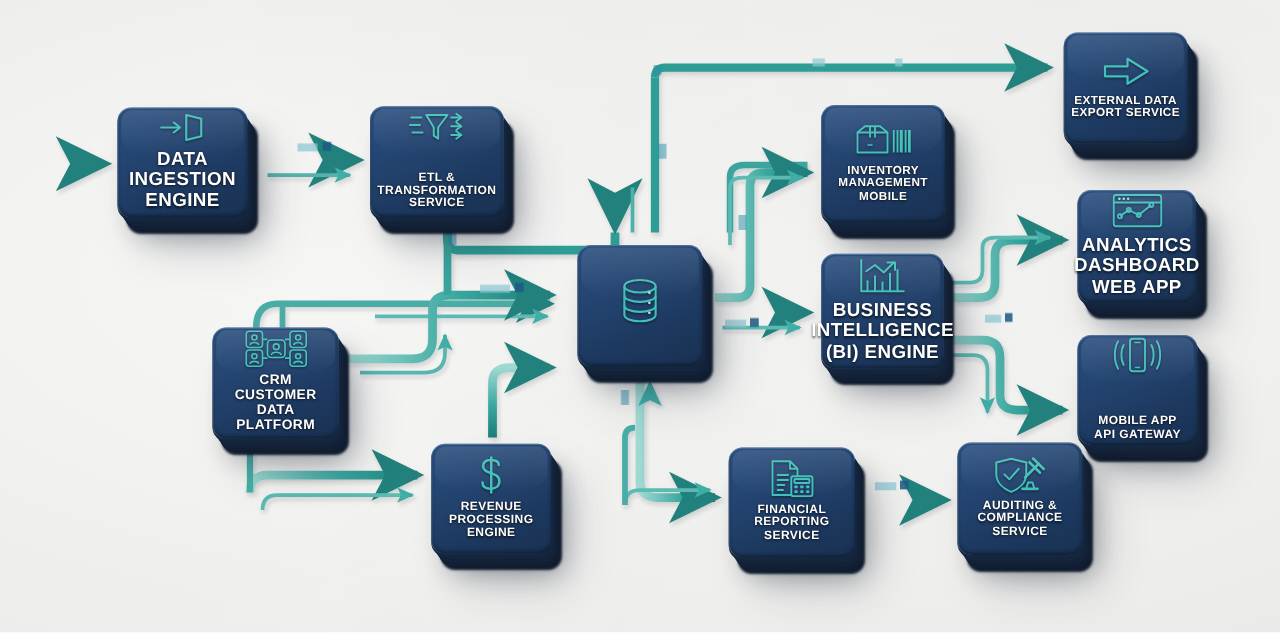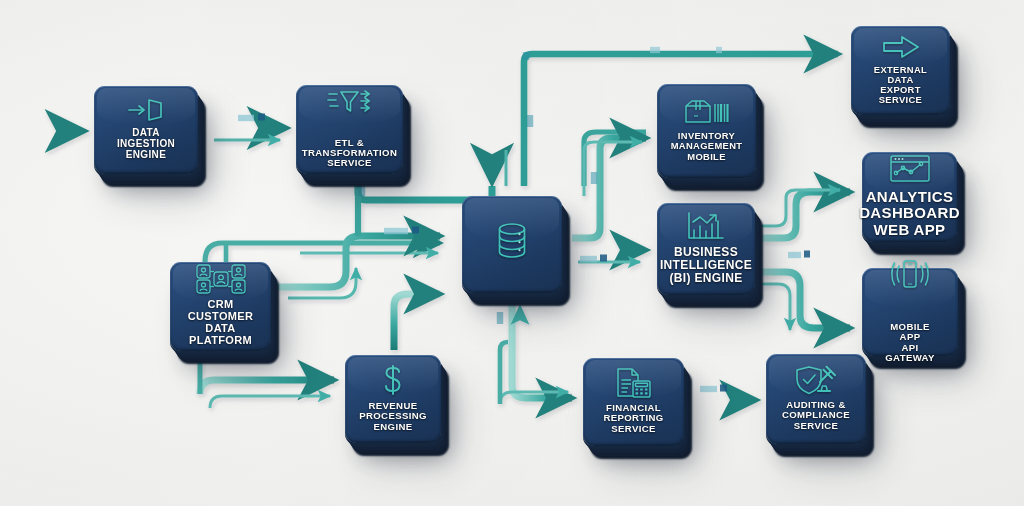--- a/index.html
+++ b/index.html
@@ -50,21 +50,21 @@
       8px 13px 2px 0 #101c2e,
       12px 18px 22px -4px rgba(25,35,50,0.40),
       18px 26px 40px -6px rgba(40,50,65,0.24),
       inset 0 1px 0 rgba(140,175,215,0.40),
       inset 1px 0 0 rgba(120,155,200,0.22),
       inset 0 -2px 3px rgba(8,16,28,0.55);
     display: flex;
     flex-direction: column;
     align-items: center;
     justify-content: center;
-    padding: 7px 19px 9px;
+    padding: 7px 5px 9px;
     box-sizing: border-box;
   }
   .node::after {
     content: "";
     position: absolute;
     left: 3px; right: 3px; top: 2px;
     height: 42%;
     border-radius: 9px 9px 40% 40%;
     background: linear-gradient(180deg, rgba(255,255,255,0.10), rgba(255,255,255,0.0));
     pointer-events: none;
@@ -200,21 +200,21 @@
   <div class="node" style="left:94px; top:86px; width:104px; height:88px;">
     <span class="ico">
       <svg width="42" height="26" viewBox="0 0 42 26">
         <g fill="none" stroke="#3fc0b8" stroke-width="1.7" stroke-linecap="round" stroke-linejoin="round">
           <path d="M4 13 H18"></path>
             <path d="M14 9 L19 13 L14 17"></path>
           <path d="M24 3 L36 6 V20 L24 23 Z"></path>
         </g>
       </svg>
     </span>
-    <span class="label" style="font-size:10px;">DATA
+    <span class="label" style="font-size:15px;">DATA
 INGESTION
 ENGINE</span>
   </div>
 
   <div class="node" style="left:296px; top:85px; width:107px; height:89px;gap:17px;">
     <span class="ico">
       <svg width="46" height="27" viewBox="0 0 46 27">
         <g fill="none" stroke="#3fc0b8" stroke-width="1.6" stroke-linecap="round" stroke-linejoin="round">
           <path d="M2 5 H10"></path>
             <path d="M1 11 H9"></path>
@@ -296,21 +296,21 @@
           <path d="M7 11 L14 6 L21 12 L29 4"></path>
           <path d="M24 4 H30 V10"></path>
           <path d="M8 27 V19"></path>
             <path d="M14 27 V15"></path>
             <path d="M20 27 V20"></path>
           <path d="M26 27 V13"></path>
             <path d="M32 27 V10"></path>
         </g>
       </svg>
     </span>
-    <span class="label" style="font-size:12px;">BUSINESS
+    <span class="label" style="font-size:15px;">BUSINESS
 INTELLIGENCE
 (BI) ENGINE</span>
   </div>
 
   <div class="node" style="left:862px; top:152px; width:95px; height:90px;">
     <span class="ico">
       <svg width="42" height="30" viewBox="0 0 42 30">
         <g fill="none" stroke="#3fc0b8" stroke-width="1.5" stroke-linejoin="round">
           <rect x="2" y="2" width="38" height="25" rx="2"></rect>
           <path d="M2 8 H40"></path>

